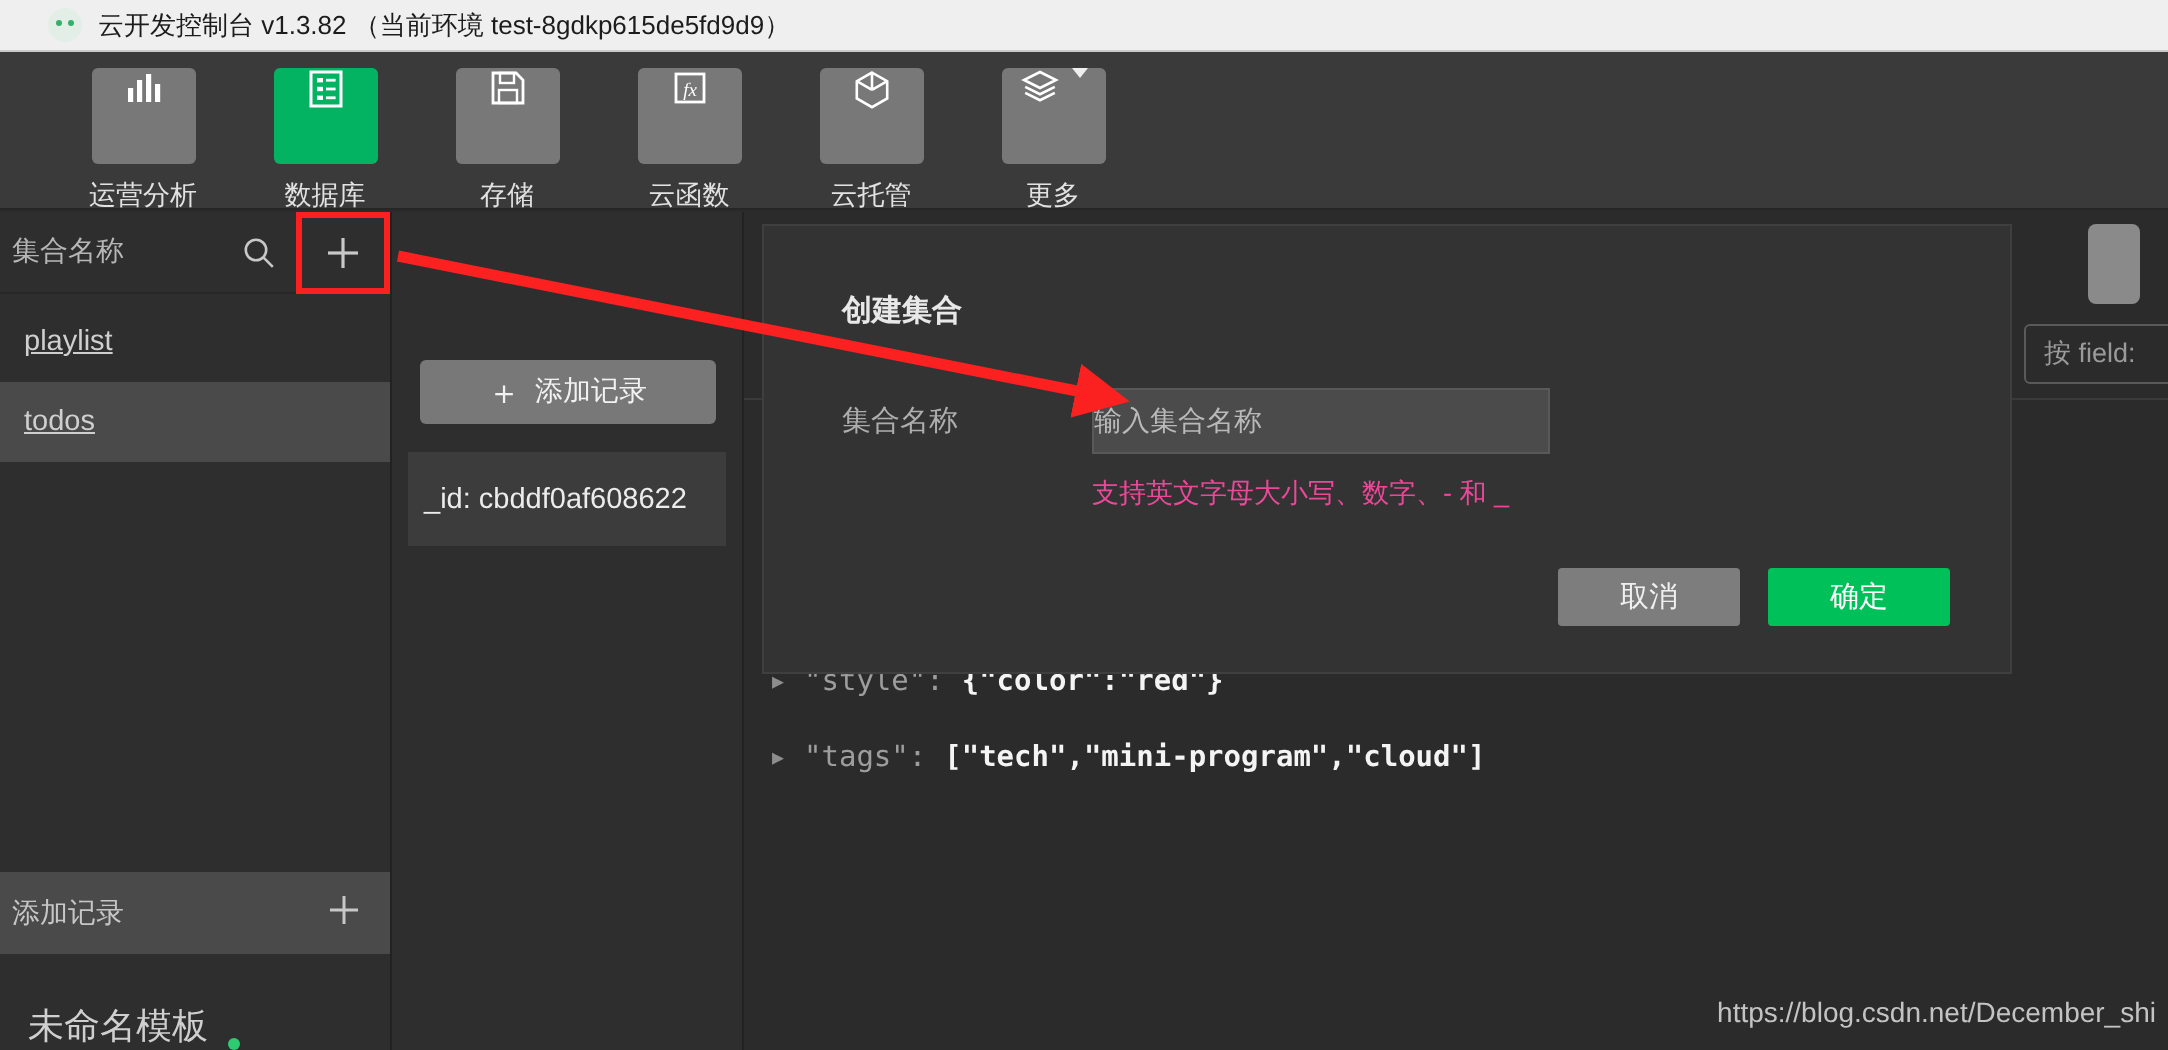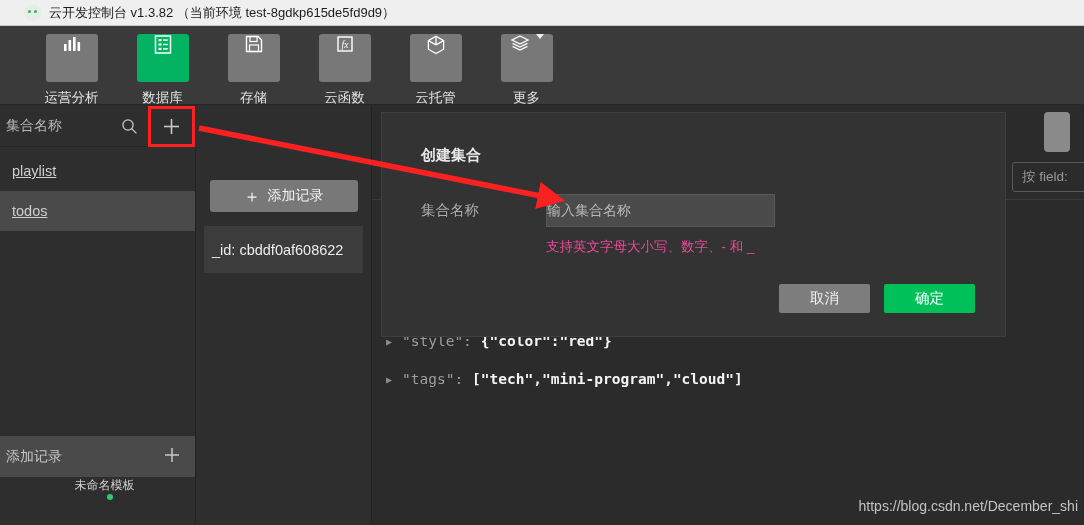--- a/index.html
+++ b/index.html
@@ -161,25 +161,24 @@
     align-items: center;
     padding: 0 14px 0 6px;
     font-size: 14px;
     color: #c6c6c6;
     box-sizing: border-box;
   }
   .adv-row .adv-label { flex: 1; }
   .template-row {
     height: 48px;
     display: flex;
-    align-items: center;
+    align-items: flex-end;
     padding-left: 14px;
-    font-size: 12px;
+    font-size: 18px;
     color: #cfcfcf;
-    flex-direction: column;
   }
   .green-dot {
     width: 6px; height: 6px;
     border-radius: 50%;
     background: #2ecc71;
     margin-left: 10px;
     flex: none;
   }
 
   

